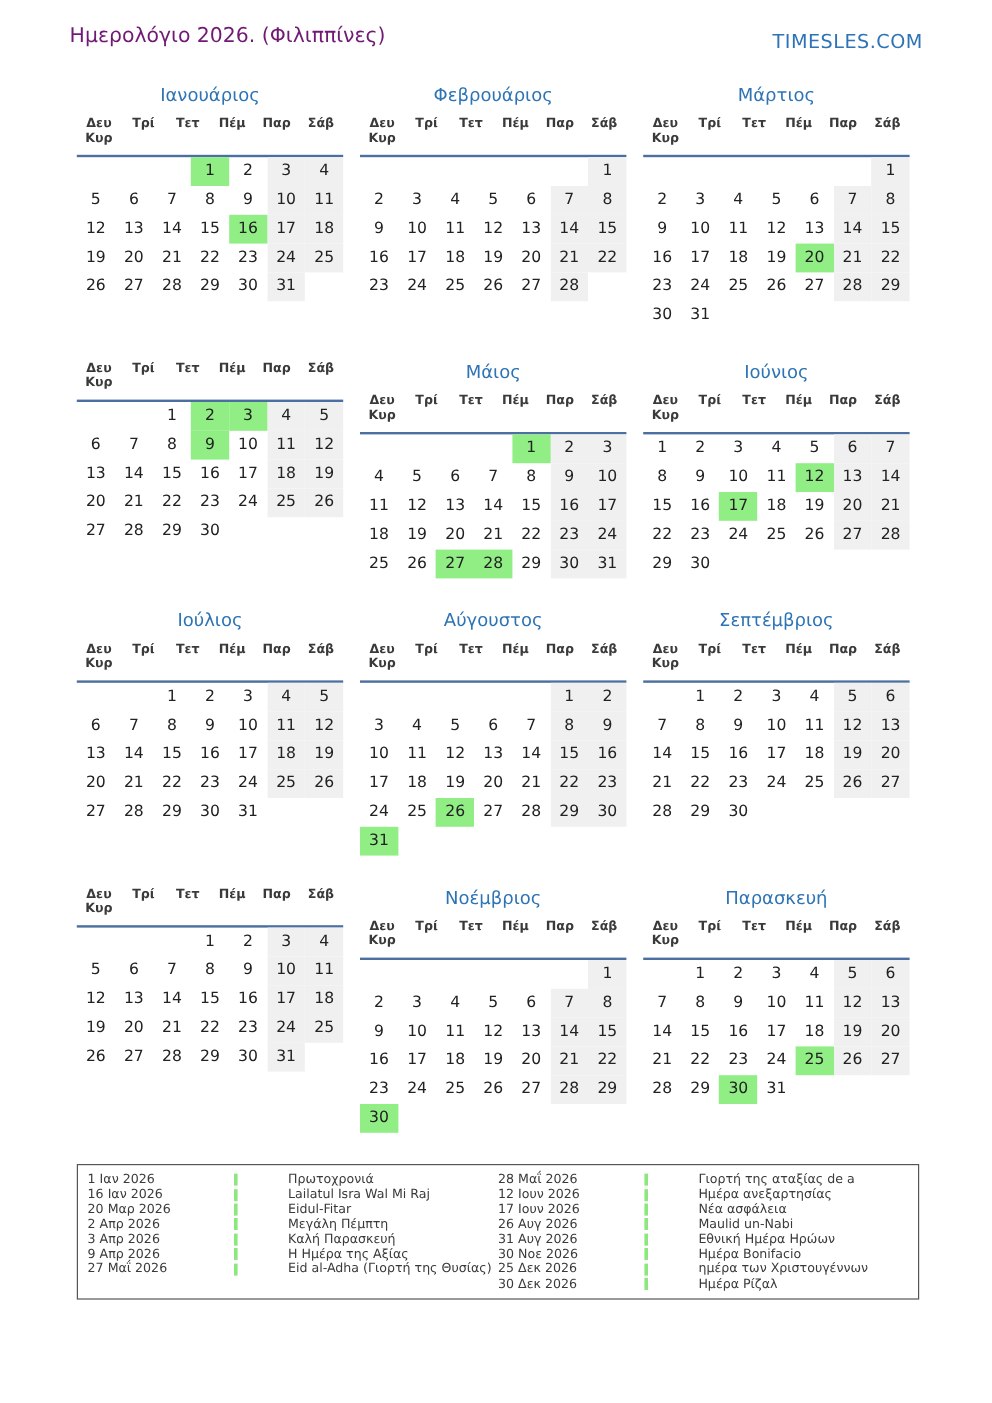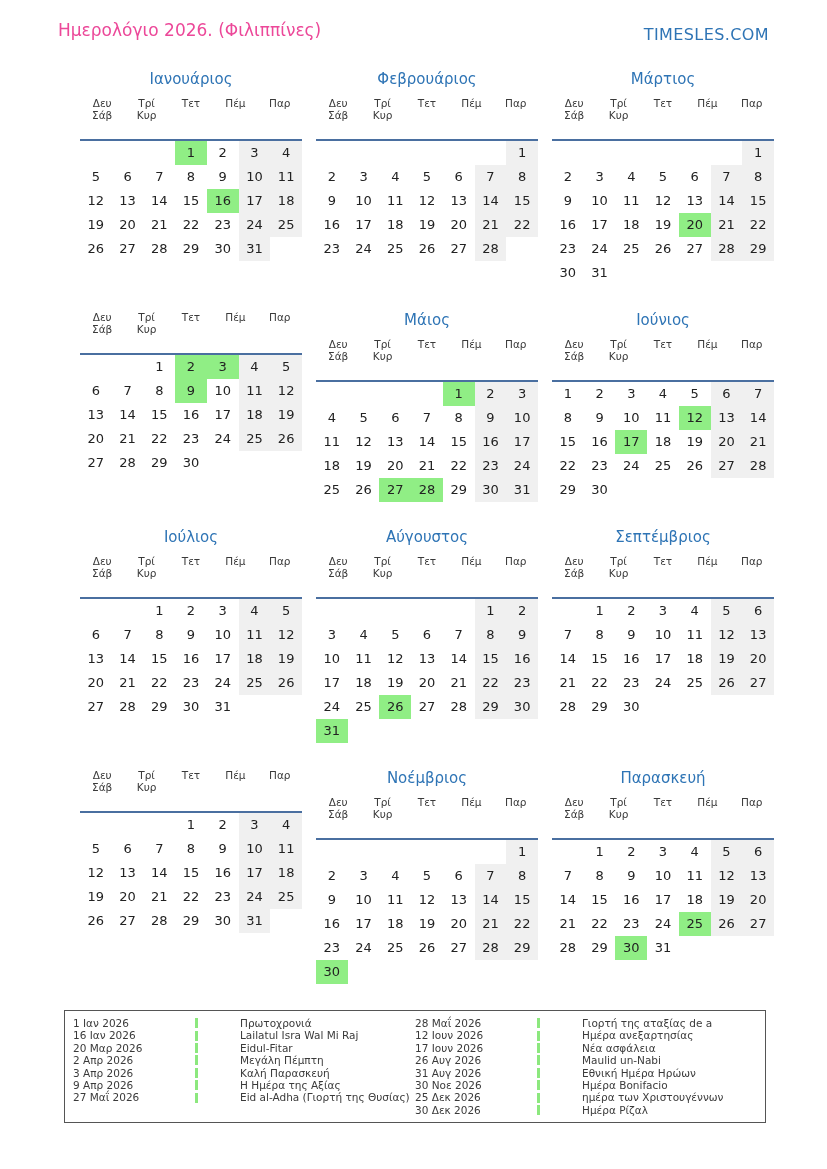--- a/index.html
+++ b/index.html
@@ -9,26 +9,26 @@
     --weekend:#f0f0f0;
     --marker:#8ce87e;
   }
   *{box-sizing:border-box;}
   html,body{margin:0;padding:0;}
   body{
     width:827px;height:1169px;background:#ffffff;
     font-family:"DejaVu Sans", sans-serif;color:#222;overflow:hidden;
   }
   .page-header{display:flex;justify-content:space-between;align-items:flex-start;padding:20px 58px 0 58px;}
-  .page-title{font-size:17px;color:#ec4899;font-weight:400;}
+  .page-title{font-size:17px;color:#701a75;font-weight:400;}
   .site-link{font-size:16px;color:var(--accent);text-decoration:none;letter-spacing:.4px;margin-top:5px;font-weight:400;}
   .months-grid{display:grid;grid-template-columns:repeat(3,222px);column-gap:14px;row-gap:26px;margin:26px 0 0 64px;}
-  .month{width:222px;margin-left:16px;}
+  .month{width:222px;}
   .month-title{text-align:center;color:var(--accent);font-size:15px;margin-bottom:9px;font-weight:400;}
-  .weekdays{display:grid;grid-template-columns:repeat(5,1fr);border-bottom:2px solid var(--underline);padding-bottom:18px;}
+  .weekdays{display:grid;grid-template-columns:repeat(6,1fr);border-bottom:2px solid var(--underline);padding-bottom:8px;font-weight:bold;}
   .weekday{text-align:center;font-size:10.5px;color:#3a3a3a;}
   .week{display:grid;grid-template-columns:repeat(7,1fr);}
   .day{height:24px;line-height:24px;text-align:center;font-size:13px;color:#222;}
   .day.weekend{background:var(--weekend);}
   .day.highlight{background:var(--green);}
   .legend{margin:26px 0 0 64px;width:702px;border:1px solid #555;padding:6px 8px;display:flex;}
   .legend-col{flex:1;display:flex;flex-direction:column;}
   .holiday-entry{display:flex;align-items:center;font-size:10.5px;line-height:12.4px;color:#3a3a3a;}
   .holiday-date{width:122px;flex:none;}
   .holiday-name{display:flex;align-items:center;gap:35px;}

